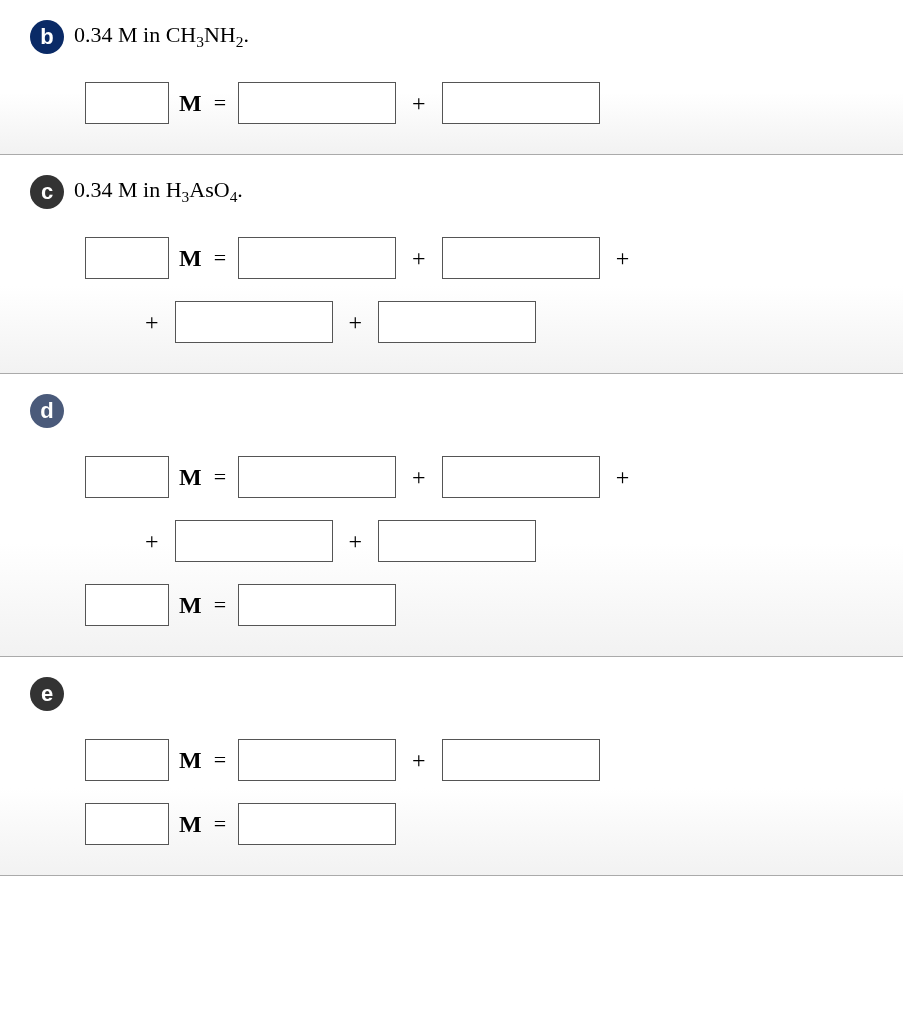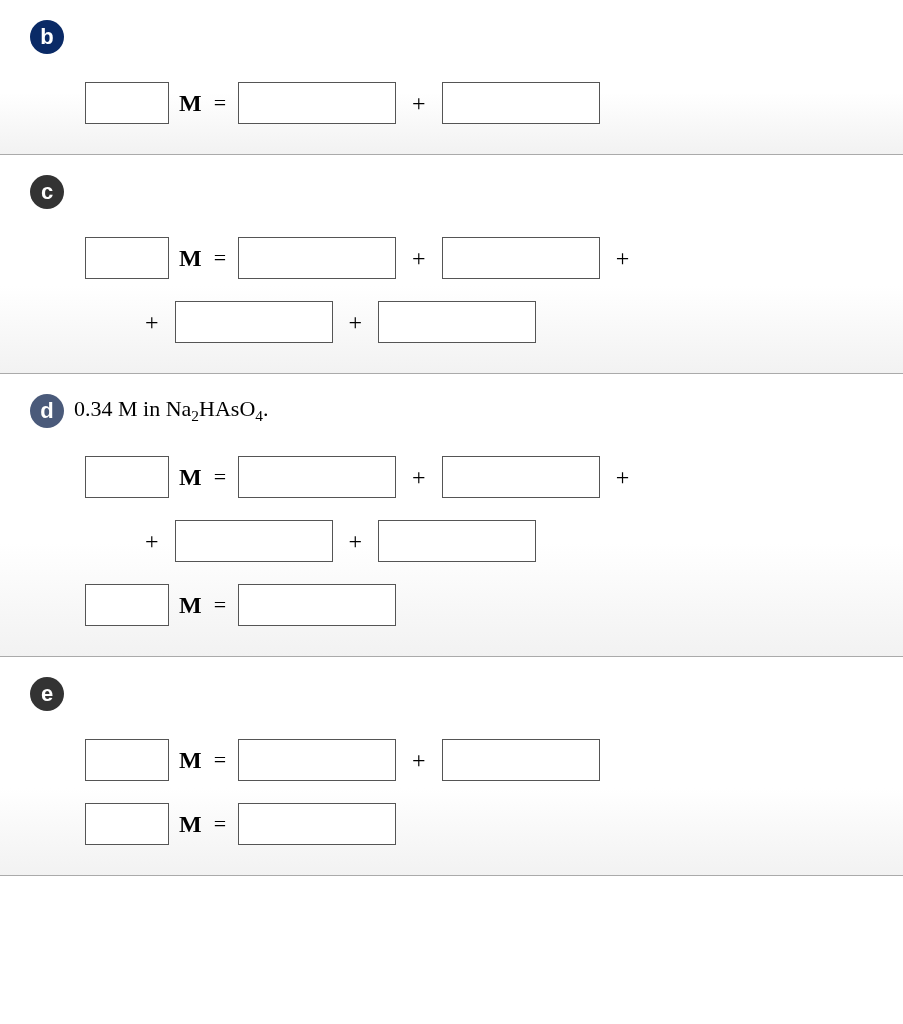--- a/index.html
+++ b/index.html
@@ -97,36 +97,42 @@
   }
 </style>
 </head>
 <body>
 
 <div class="container">
 
   <div class="part">
     <div class="part-header">
       <div class="part-badge b">b</div>
+      <div class="part-text">
+        <span>0.34 M in </span><span>CH<sub>3</sub>NH<sub>2</sub></span><span>.</span>
+      </div>
     </div>
     <div class="answer-block">
       <div class="answer-row">
         <input type="text" class="in-small" style="">
         <span class="unit-m">M</span>
         <span class="eq">=</span>
         <input type="text" class="in-med" style="">
         <span class="plus">+</span>
         <input type="text" class="in-med" style="">
       </div>
     </div>
   </div>
 
   <div class="part">
     <div class="part-header">
       <div class="part-badge c">c</div>
+      <div class="part-text">
+        <span>0.34 M in </span><span>H<sub>3</sub>AsO<sub>4</sub></span><span>.</span>
+      </div>
     </div>
     <div class="answer-block">
       <div class="answer-row">
         <input type="text" class="in-small" style="">
         <span class="unit-m">M</span>
         <span class="eq">=</span>
         <input type="text" class="in-med" style="">
         <span class="plus">+</span>
         <input type="text" class="in-med" style="">
         <span class="plus">+</span>
@@ -137,23 +143,20 @@
         <input type="text" class="in-med" style="">
         <span class="plus">+</span>
         <input type="text" class="in-med" style="">
       </div>
     </div>
   </div>
 
   <div class="part">
     <div class="part-header">
       <div class="part-badge d">d</div>
-      <div class="part-text">
-        <span>0.34 M in </span><span>Na<sub>2</sub>HAsO<sub>4</sub></span><span>.</span>
-      </div>
     </div>
     <div class="answer-block">
       <div class="answer-row">
         <input type="text" class="in-small" style="">
         <span class="unit-m">M</span>
         <span class="eq">=</span>
         <input type="text" class="in-med" style="">
         <span class="plus">+</span>
         <input type="text" class="in-med" style="">
         <span class="plus">+</span>

